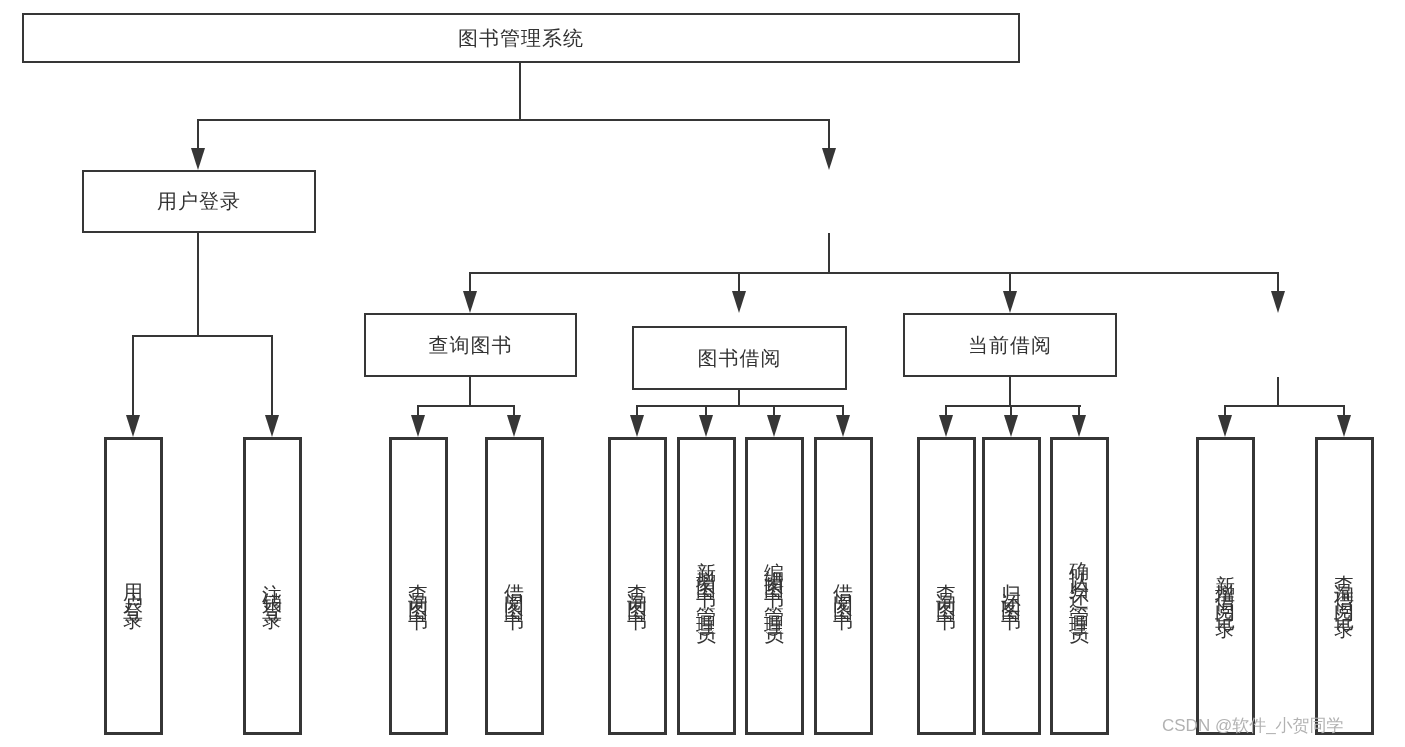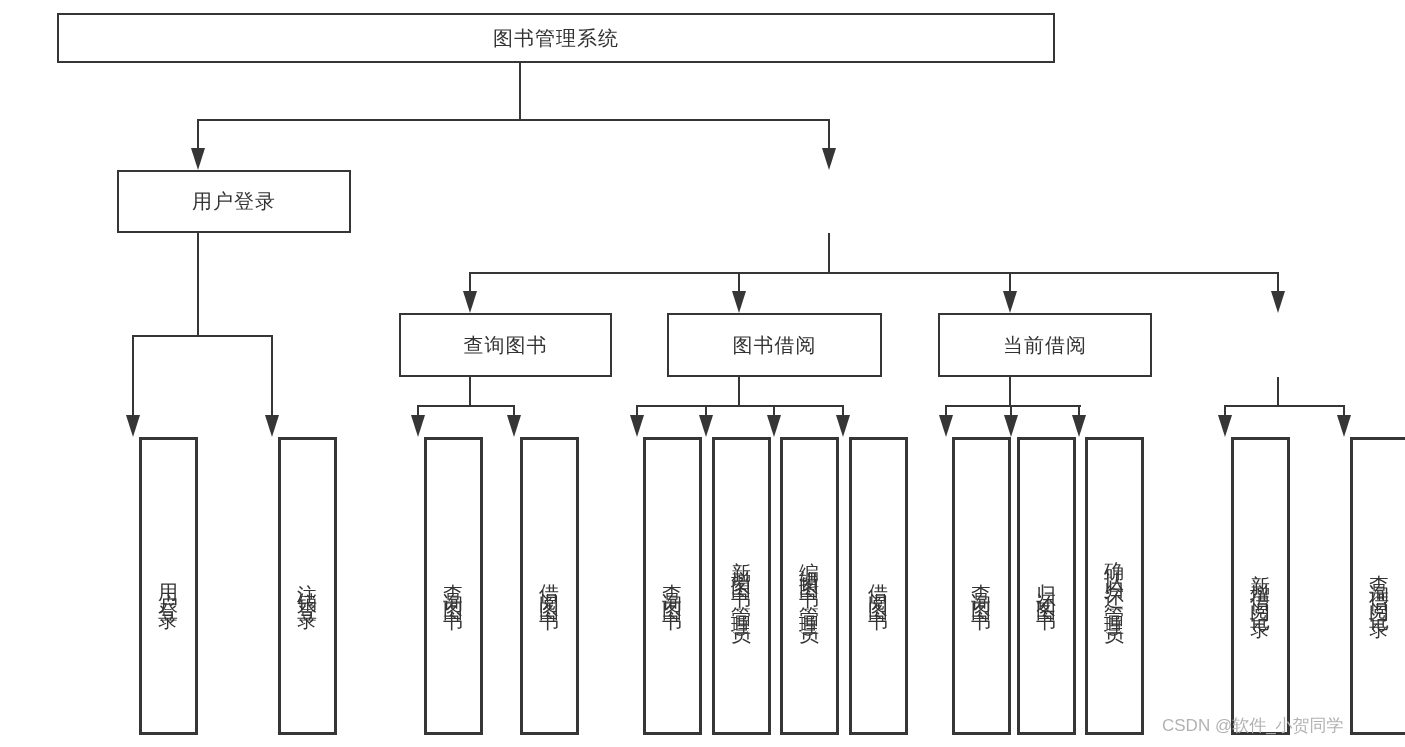--- a/index.html
+++ b/index.html
@@ -21,21 +21,20 @@
     overflow: hidden;
   }
   
   .node {
     position: absolute;
     background: #ffffff;
     border: 2px solid var(--line);
     display: flex;
     align-items: center;
     justify-content: center;
-    margin-left: 35px;
   }
   .leaf { border-width: 3px; }
   .hlabel {
     font-size: 20px;
     color: var(--text);
     letter-spacing: 1px;
     white-space: nowrap;
   }
   .vlabel {
     writing-mode: vertical-rl;
@@ -133,21 +132,21 @@
     <span class="hlabel">图书管理系统</span>
   </div>
 
   <div class="node" style="left:82px;top:170px;width:234px;height:63px">
     <span class="hlabel">用户登录</span>
   </div>
 
   <div class="node" style="left:364px;top:313px;width:213px;height:64px">
     <span class="hlabel">查询图书</span>
   </div>
-  <div class="node" style="left:632px;top:313px;width:215px;height:64px">
+  <div class="node" style="left:632px;top:326px;width:215px;height:64px">
     <span class="hlabel">图书借阅</span>
   </div>
   <div class="node" style="left:903px;top:313px;width:214px;height:64px">
     <span class="hlabel">当前借阅</span>
   </div>
 
   <div class="node leaf" style="left:104px;top:437px;width:59px;height:298px">
     <span class="vlabel">用户登录</span>
   </div>
   <div class="node leaf" style="left:243px;top:437px;width:59px;height:298px">

